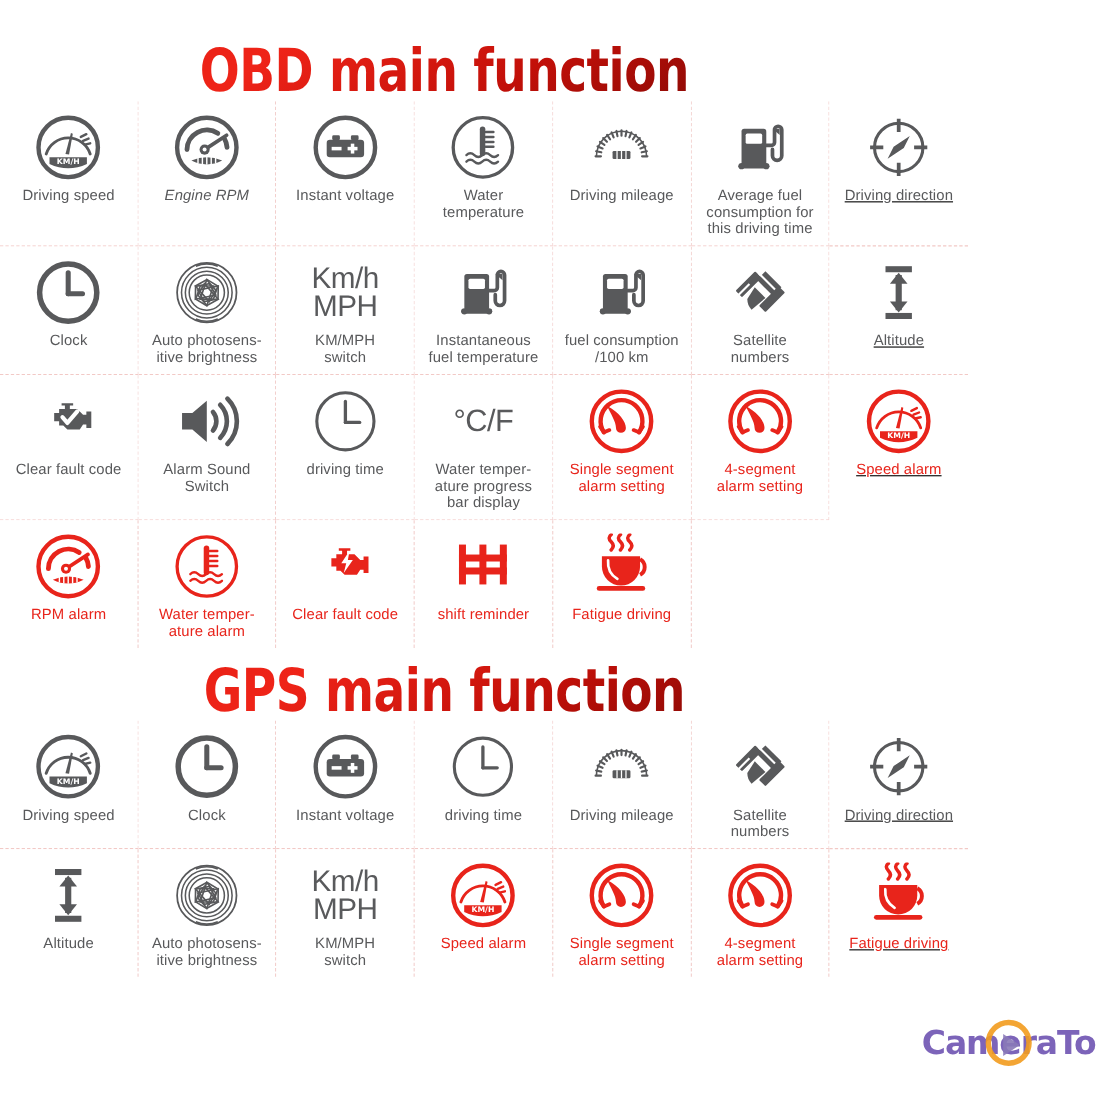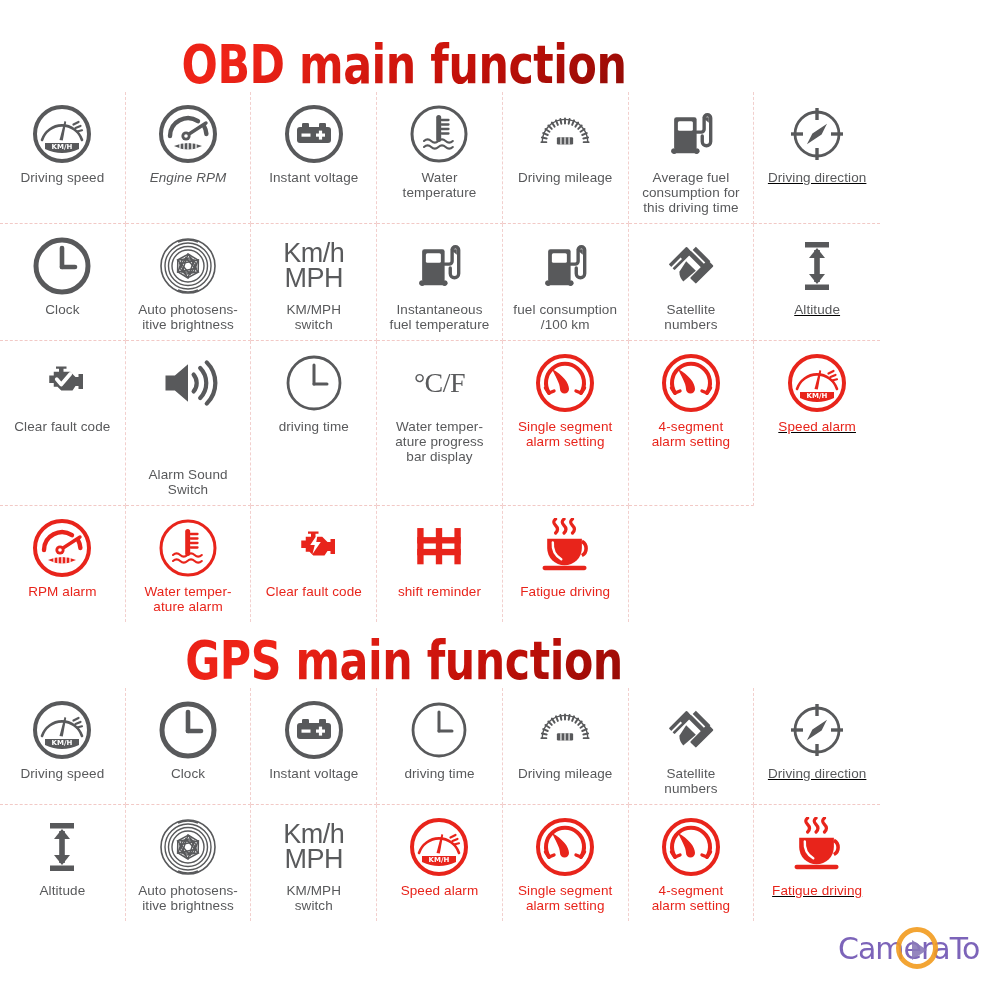--- a/index.html
+++ b/index.html
@@ -69,32 +69,32 @@
   }
   .label.red{color:#e8241b;}
 
   .text-icon{
     color:#595a5c;
     line-height:0.92;
     text-align:center;
     font-weight:400;
   }
   .text-icon .big{font-size:27px;display:block;letter-spacing:-0.5px;}
-  .text-icon .cf{font-size:28px;display:block;letter-spacing:-0.5px;font-family:Liberation Serif, serif;}
+  .text-icon .cf{font-size:28px;display:block;letter-spacing:-0.5px;}
 
   
   .watermark{
     position:absolute;
     left:838px;top:925px;
     width:160px;height:52px;
     pointer-events:none;
   }
   .wm-text{
     position:absolute;left:0;top:6px;
-    font-size:30px;font-weight:normal;
+    font-size:30px;font-weight:bold;
     font-family:"DejaVu Sans","Liberation Sans",sans-serif;
     color:#6b4fb0;opacity:.88;letter-spacing:-1px;
   }
   .wm-badge{
     position:absolute;left:58px;top:2px;
     width:42px;height:42px;border-radius:50%;
     border:5px solid #f29c1f;opacity:.9;
     box-sizing:border-box;
   }
   .wm-badge:after{
@@ -361,21 +361,21 @@
         <div class="icon-wrap">
           <svg width="60" height="60" viewBox="0 0 64 64" xmlns="http://www.w3.org/2000/svg">
             <path d="M8 24 h10 L32 12 v40 L18 40 H8 z" fill="#58595b"></path>
             <g fill="none" stroke="#58595b" stroke-width="4.5" stroke-linecap="round">
               <path d="M38 23 a14 14 0 0 1 0 18"></path>
               <path d="M45 16 a23 23 0 0 1 0 32"></path>
               <path d="M52 10 a31 31 0 0 1 0 44"></path>
             </g>
           </svg>
         </div>
-        <div class="label" style="white-space: pre-line; margin-top: 48px;">Alarm Sound
+        <div class="label" style="white-space: pre-line;">Alarm Sound
 Switch</div>
       </div>
       <div class="cell">
         <div class="icon-wrap">
           <svg width="64" height="64" viewBox="0 0 64 64" xmlns="http://www.w3.org/2000/svg">
             <circle cx="32" cy="32" r="26" fill="none" stroke="#58595b" stroke-width="2.8"></circle>
             <line x1="32" y1="14" x2="32" y2="33" stroke="#58595b" stroke-width="3" stroke-linecap="round"></line>
             <line x1="32" y1="33" x2="45" y2="33" stroke="#58595b" stroke-width="3" stroke-linecap="round"></line>
           </svg>
         </div>

